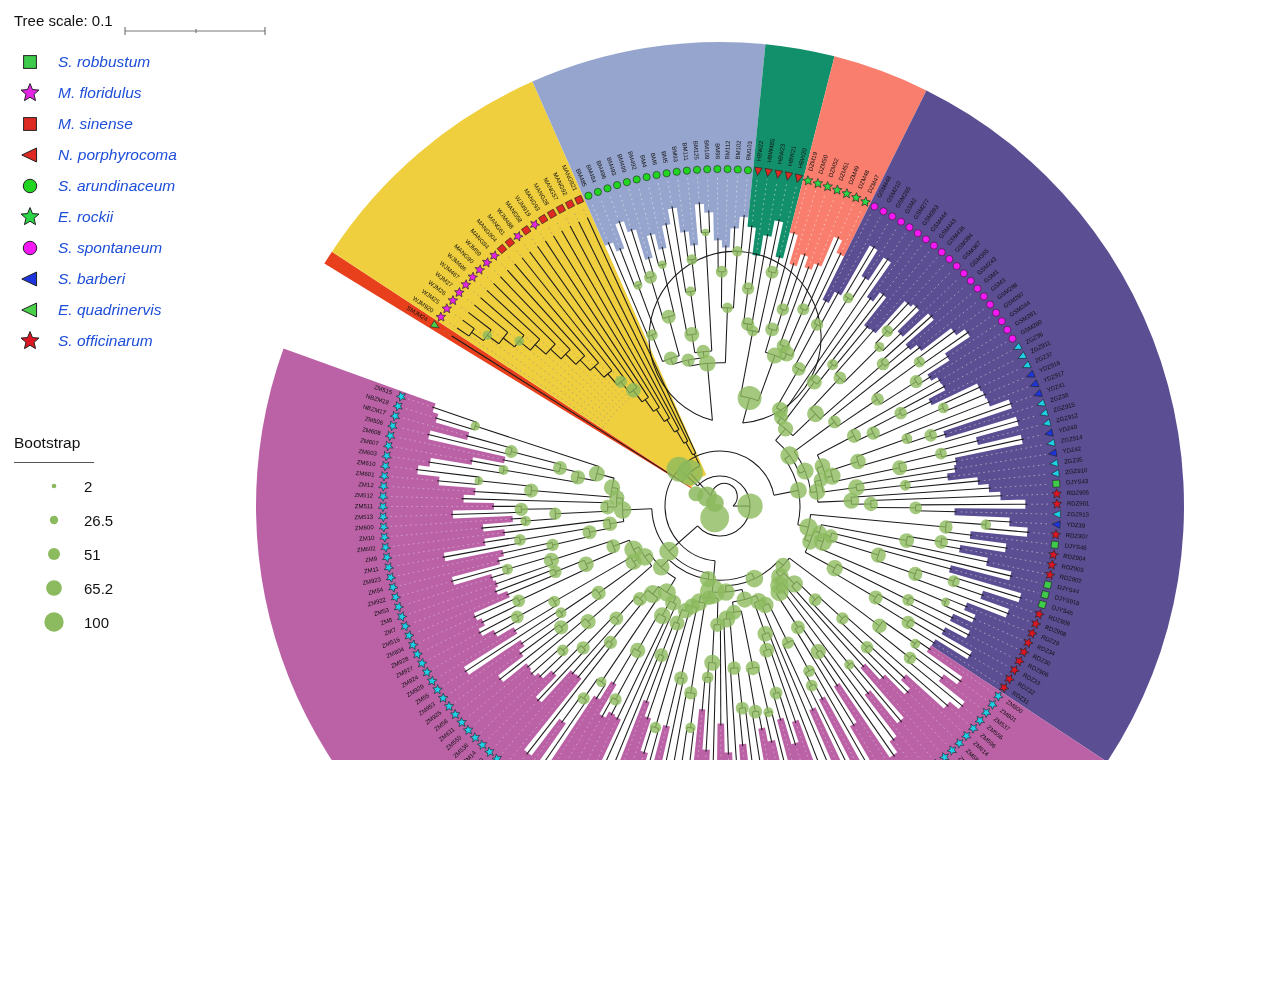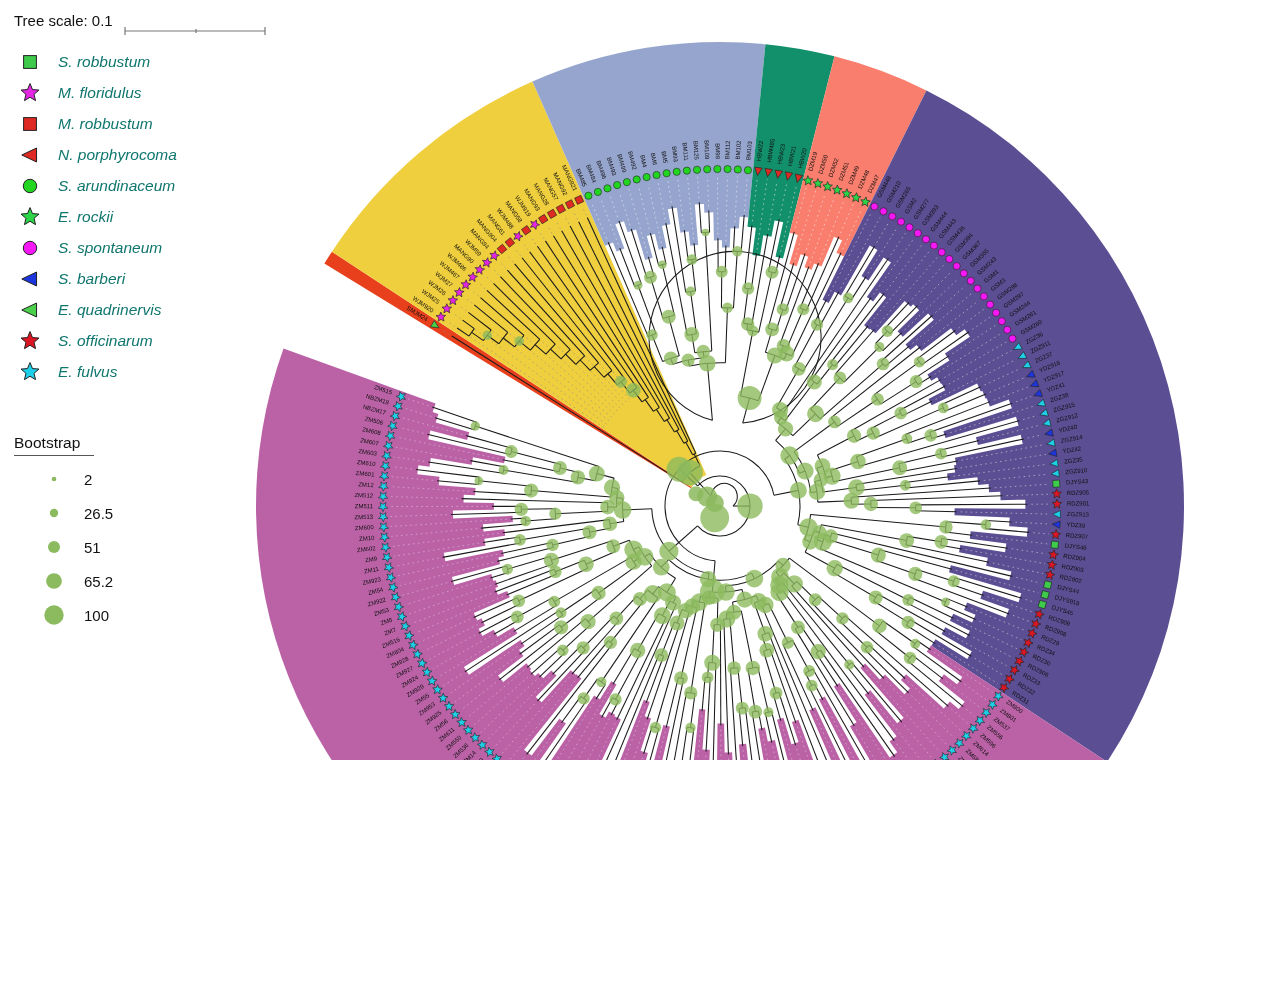--- a/index.html
+++ b/index.html
@@ -2,23 +2,23 @@
 <html><head>
 <meta charset="utf-8">
 <style>
   html,body{margin:0;padding:0;background:#fff;font-family:"Liberation Sans",sans-serif;}
   .figure{position:relative;width:1267px;height:760px;background:#fff;overflow:hidden;}
   #tree-svg{position:absolute;left:0;top:0;}
   .tree-scale{position:absolute;left:14px;top:12px;font-size:15px;color:#111;z-index:3;}
   .species-legend{position:absolute;left:14px;top:46px;z-index:3;}
   .legend-row{height:31px;display:flex;align-items:center;}
   .legend-row svg{width:24px;height:24px;margin-left:4px;flex:0 0 auto;}
-  .legend-row .name{font-style:italic;font-size:15.5px;color:#0f766e;margin-left:16px;}
+  .legend-row .name{font-style:italic;font-size:15.5px;color:#1d4ed8;margin-left:16px;}
   .bootstrap-legend{position:absolute;left:14px;top:434px;z-index:3;}
-  .bootstrap-title{font-size:15.5px;color:#111;display:inline-block;border-bottom:1.5px solid #555;padding-bottom:3px;width:80px;margin-bottom:6px;}
+  .bootstrap-title{font-size:15.5px;color:#111;display:inline-block;border-bottom:1.5px solid #555;padding-bottom:10px;width:80px;margin-bottom:6px;}
   .boot-row{height:34px;display:flex;align-items:center;padding-left:28px;}
   .boot-row svg{width:24px;height:24px;flex:0 0 auto;}
   .boot-row .val{font-size:15px;color:#111;margin-left:18px;}
   svg text.leaf{font-family:"Liberation Sans",sans-serif;}
 </style>
 </head>
 <body>
 
 <div class="figure">
 
@@ -36,21 +36,21 @@
       <div class="legend-row">
         <svg viewBox="0 0 24 24">
           <path fill="#E425E4" stroke="#222" stroke-width="1" d="M12.00,2.57L14.49,8.57L20.97,9.09L16.04,13.31L17.54,19.63L12.00,16.24L6.46,19.63L7.96,13.31L3.03,9.09L9.51,8.57Z" transform="rotate(0 12 12)"></path>
         </svg>
         <span class="name">M. floridulus</span>
       </div>
       <div class="legend-row">
         <svg viewBox="0 0 24 24">
           <rect fill="#DE2A22" stroke="#222" stroke-width="1" x="5.604" y="5.604" width="12.792" height="12.792" transform="rotate(0 12 12)"></rect>
         </svg>
-        <span class="name">M. robbustum</span>
+        <span class="name">M. sinense</span>
       </div>
       <div class="legend-row">
         <svg viewBox="0 0 24 24">
           <polygon fill="#DE2A22" stroke="#222" stroke-width="1" points="-8.2,0 6.56,-6.969999999999999 6.56,6.969999999999999" transform="translate(12,12) rotate(0)"></polygon>
         </svg>
         <span class="name">N. porphyrocoma</span>
       </div>
       <div class="legend-row">
         <svg viewBox="0 0 24 24">
           <circle fill="#21D521" stroke="#222" stroke-width="1" cx="12" cy="12" r="6.723999999999999"></circle>
@@ -79,26 +79,20 @@
         <svg viewBox="0 0 24 24">
           <polygon fill="#49CF49" stroke="#222" stroke-width="1" points="-8.2,0 6.56,-6.969999999999999 6.56,6.969999999999999" transform="translate(12,12) rotate(0)"></polygon>
         </svg>
         <span class="name">E. quadrinervis</span>
       </div>
       <div class="legend-row">
         <svg viewBox="0 0 24 24">
           <path fill="#DC1622" stroke="#222" stroke-width="1" d="M12.00,2.57L14.49,8.57L20.97,9.09L16.04,13.31L17.54,19.63L12.00,16.24L6.46,19.63L7.96,13.31L3.03,9.09L9.51,8.57Z" transform="rotate(0 12 12)"></path>
         </svg>
         <span class="name">S. officinarum</span>
-      </div>
-      <div class="legend-row">
-        <svg viewBox="0 0 24 24">
-          <path fill="#1ECFE8" stroke="#222" stroke-width="1" d="M12.00,2.57L14.49,8.57L20.97,9.09L16.04,13.31L17.54,19.63L12.00,16.24L6.46,19.63L7.96,13.31L3.03,9.09L9.51,8.57Z" transform="rotate(0 12 12)"></path>
-        </svg>
-        <span class="name">E. fulvus</span>
       </div>
     </div>
 
   <div class="bootstrap-legend">
     <div class="bootstrap-title">Bootstrap</div>
     <div id="boot-rows">
         <div class="boot-row">
           <svg viewBox="0 0 24 24">
             <circle cx="12" cy="12" r="2.35" fill="#8CBA5E"></circle>
           </svg>

